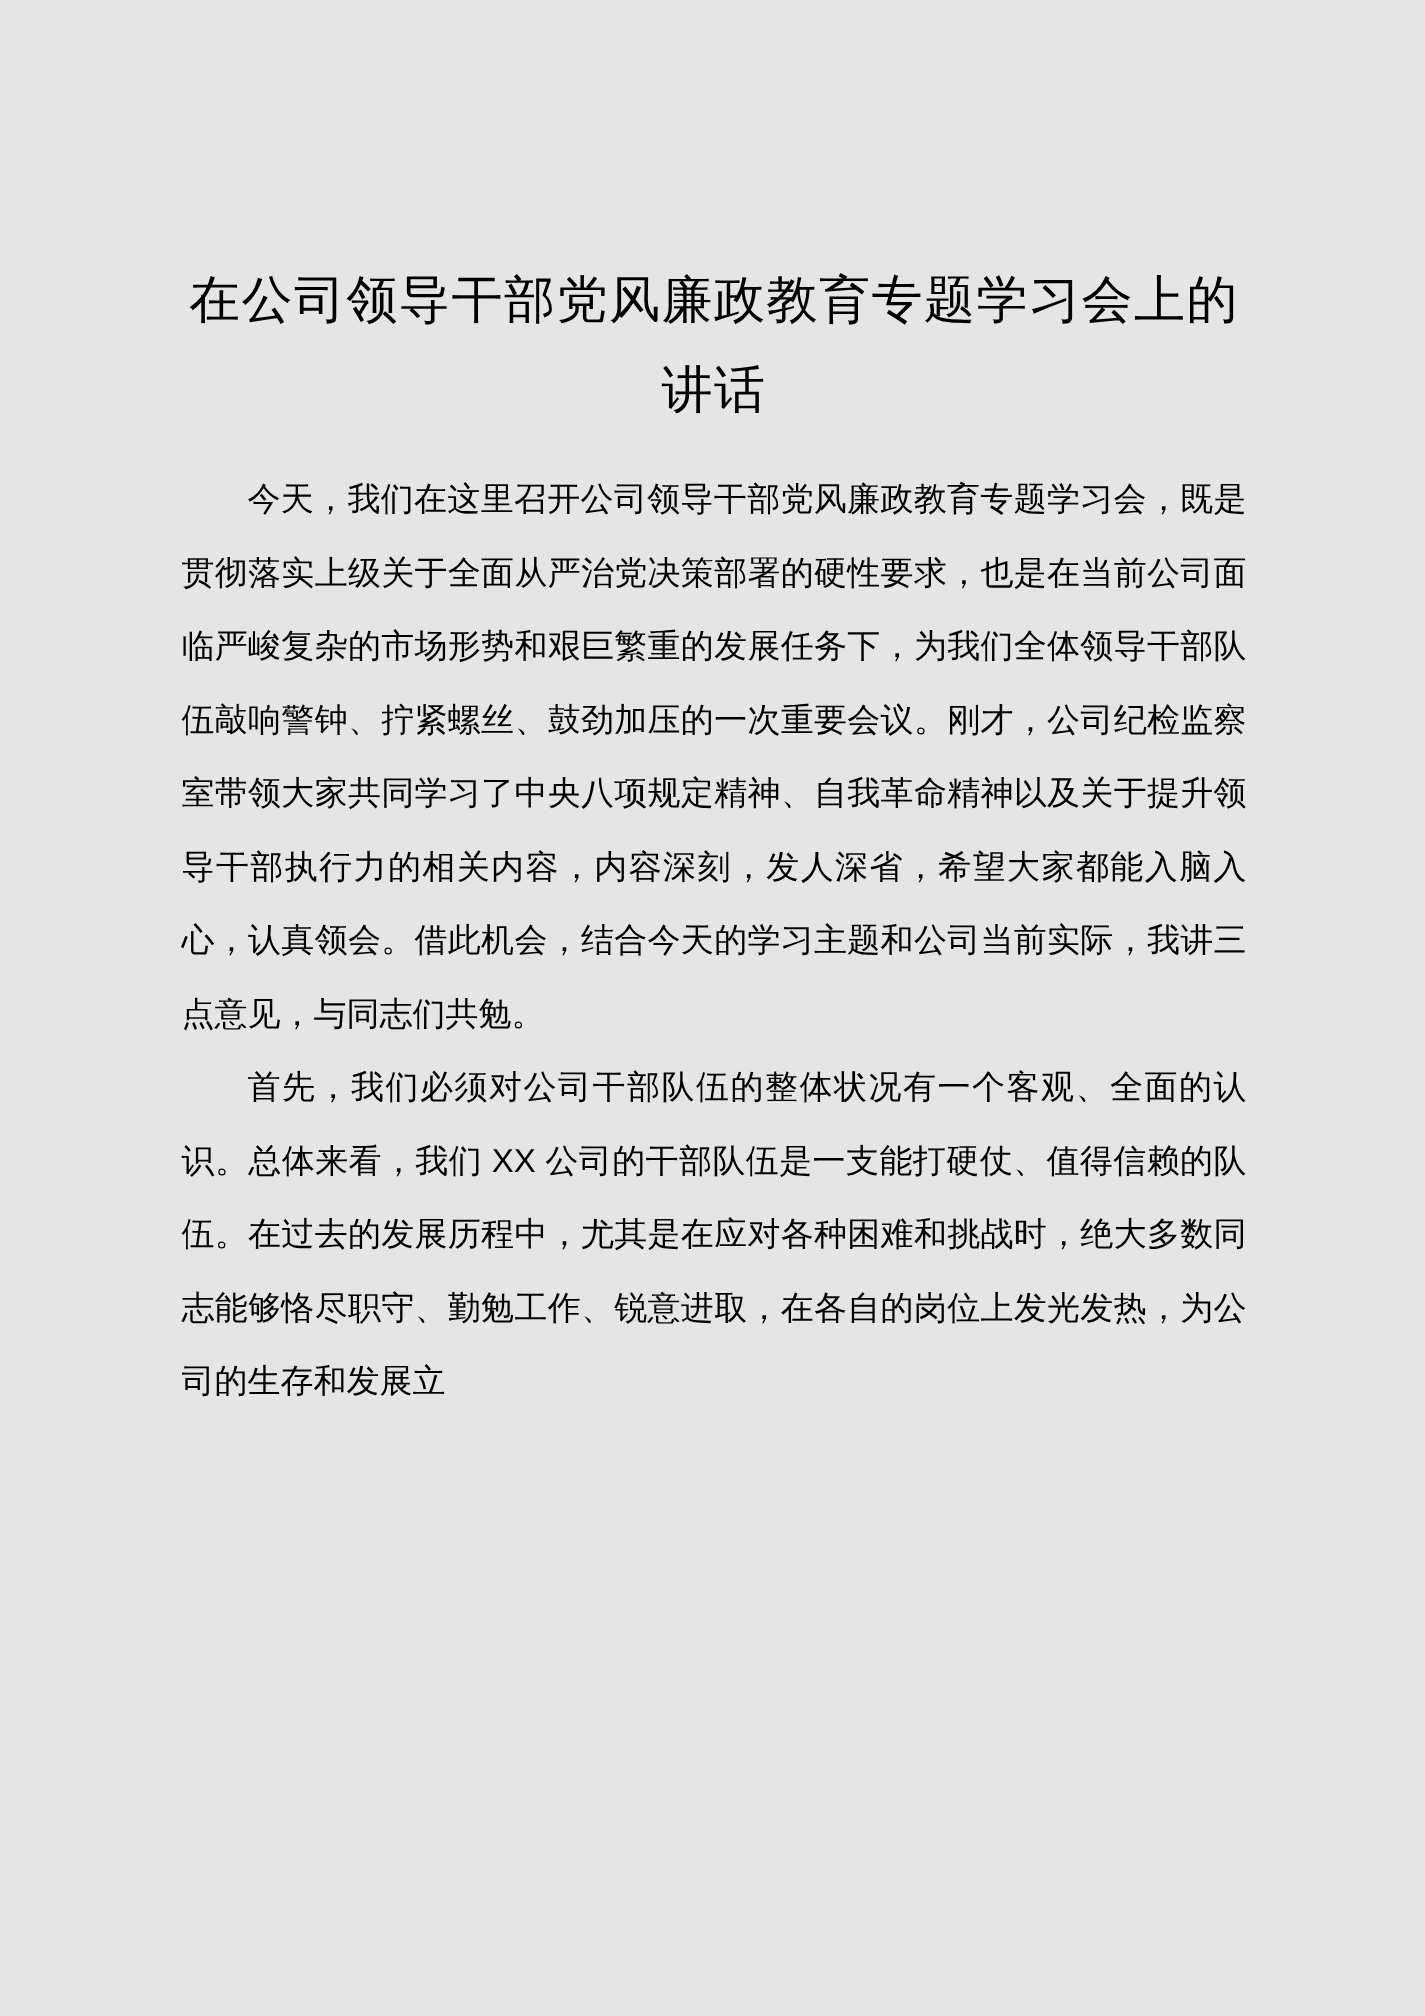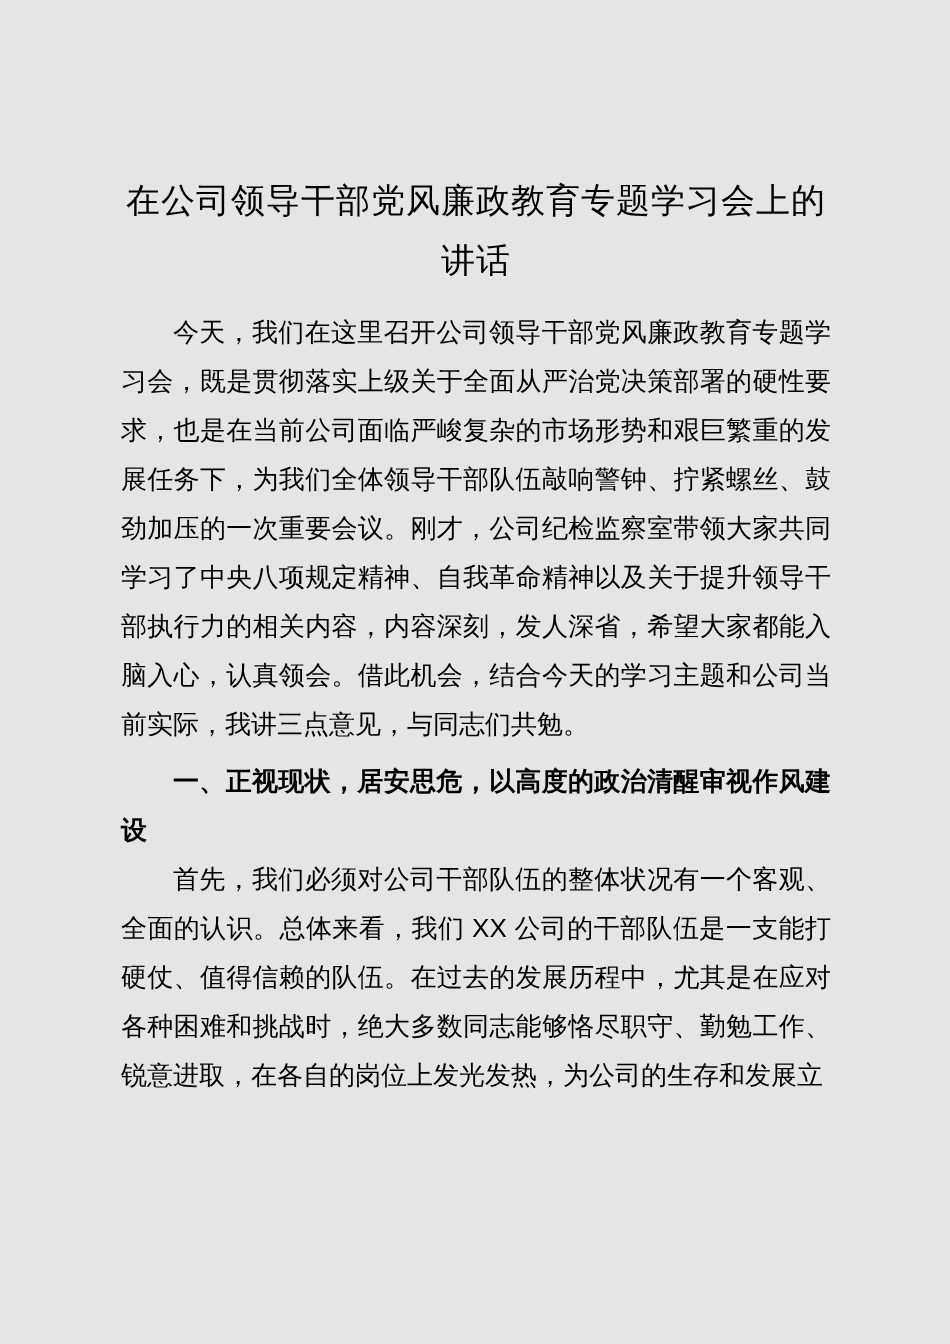--- a/index.html
+++ b/index.html
@@ -27,21 +27,21 @@
       text-align: center;
     }
     .salutation {
       margin: 0;
       font-size: 26px;
       line-height: 49px;
       text-align: left;
     }
     .para {
       margin: 0;
-      font-size: 26px;
+      font-size: 22px;
       line-height: 49px;
       text-align: justify;
       text-indent: 2em;
       word-break: normal;
       overflow-wrap: break-word;
     }
     .section-heading {
       margin: 8px 0 0 0;
       font-size: 26px;
       line-height: 49px;
@@ -52,16 +52,15 @@
   </style>
 </head>
 <body>
 
 <div class="page">
   <h1 class="doc-title">在公司领导干部党风廉政教育专题学习会上的讲话</h1>
 
 
   <p class="para">今天，我们在这里召开公司领导干部党风廉政教育专题学习会，既是贯彻落实上级关于全面从严治党决策部署的硬性要求，也是在当前公司面临严峻复杂的市场形势和艰巨繁重的发展任务下，为我们全体领导干部队伍敲响警钟、拧紧螺丝、鼓劲加压的一次重要会议。刚才，公司纪检监察室带领大家共同学习了中央八项规定精神、自我革命精神以及关于提升领导干部执行力的相关内容，内容深刻，发人深省，希望大家都能入脑入心，认真领会。借此机会，结合今天的学习主题和公司当前实际，我讲三点意见，与同志们共勉。</p>
 
-  <h2 class="section-heading">一、正视现状，居安思危，以高度的政治清醒审视作风建设</h2>
 
   <p class="para">首先，我们必须对公司干部队伍的整体状况有一个客观、全面的认识。总体来看，我们 XX 公司的干部队伍是一支能打硬仗、值得信赖的队伍。在过去的发展历程中，尤其是在应对各种困难和挑战时，绝大多数同志能够恪尽职守、勤勉工作、锐意进取，在各自的岗位上发光发热，为公司的生存和发展立</p>
 </div>
 
 </body></html>

